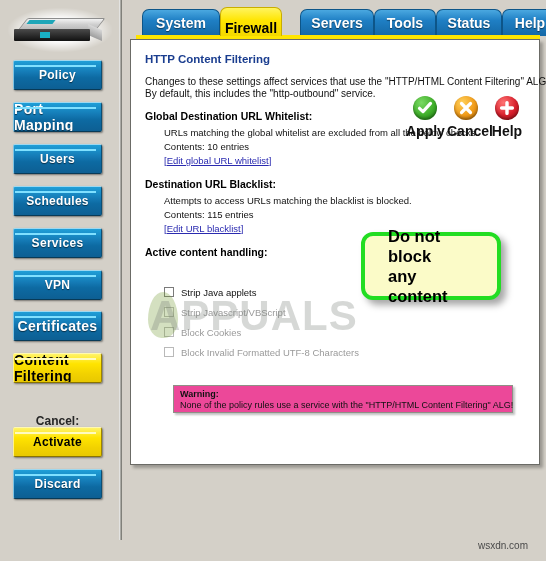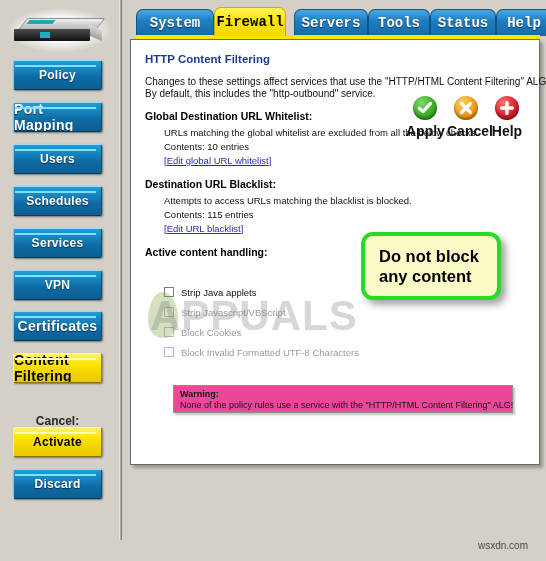--- a/index.html
+++ b/index.html
@@ -125,22 +125,22 @@
   }
 
   
   #main-panel {
     position: absolute;
     left: 130px; top: 6px;
     width: 410px; height: 459px;
   }
   #tabbar {
     position: absolute;
-    left: 6px; top: 0;
-    width: 404px; height: 30px; font-family: Liberation Mono, monospace;
+    left: 12px; top: 0;
+    width: 404px; height: 30px;
   }
   .tab {
     position: absolute;
     top: 3px;
     height: 27px;
     border-radius: 7px 7px 0 0;
     background: linear-gradient(to bottom, #4aa8e0 0%, #1f7fc4 40%, #1468a6 100%);
     color: #ffffff;
     font-weight: bold;
     font-size: 14px;
@@ -294,21 +294,21 @@
     position: absolute;
     left: 361px; top: 232px;
     width: 140px; height: 68px;
     background: #fbfbc8;
     border: 4px solid #22dd22;
     border-radius: 12px;
     box-shadow: 5px 5px 7px rgba(0,0,0,.35);
     display: flex;
     align-items: center;
     justify-content: flex-start;
-    padding: 0 14px;
+    padding: 0 23px;
     z-index: 20;
   }
   #callout .txt {
     font-size: 16.5px;
     font-weight: bold;
     color: #000000;
     line-height: 20px;
   }
 
   
@@ -395,21 +395,21 @@
   </div>
 
   <div id="sidebar-divider"></div>
 
   <div id="main-panel">
 
     <div id="tabbar">
       <div class="tab" style="left:0px;   width:78px;">
           <span>System</span>
         </div>
-      <div class="tab active" style="left:78px;  width:72px;">
+      <div class="tab active" style="left:78px;  width:62px;align-items:flex-end;">
           <span>Firewall</span>
         </div>
       <div class="tab" style="left:158px; width:74px;">
           <span>Servers</span>
         </div>
       <div class="tab" style="left:232px; width:62px;">
           <span>Tools</span>
         </div>
       <div class="tab" style="left:294px; width:66px;">
           <span>Status</span>

